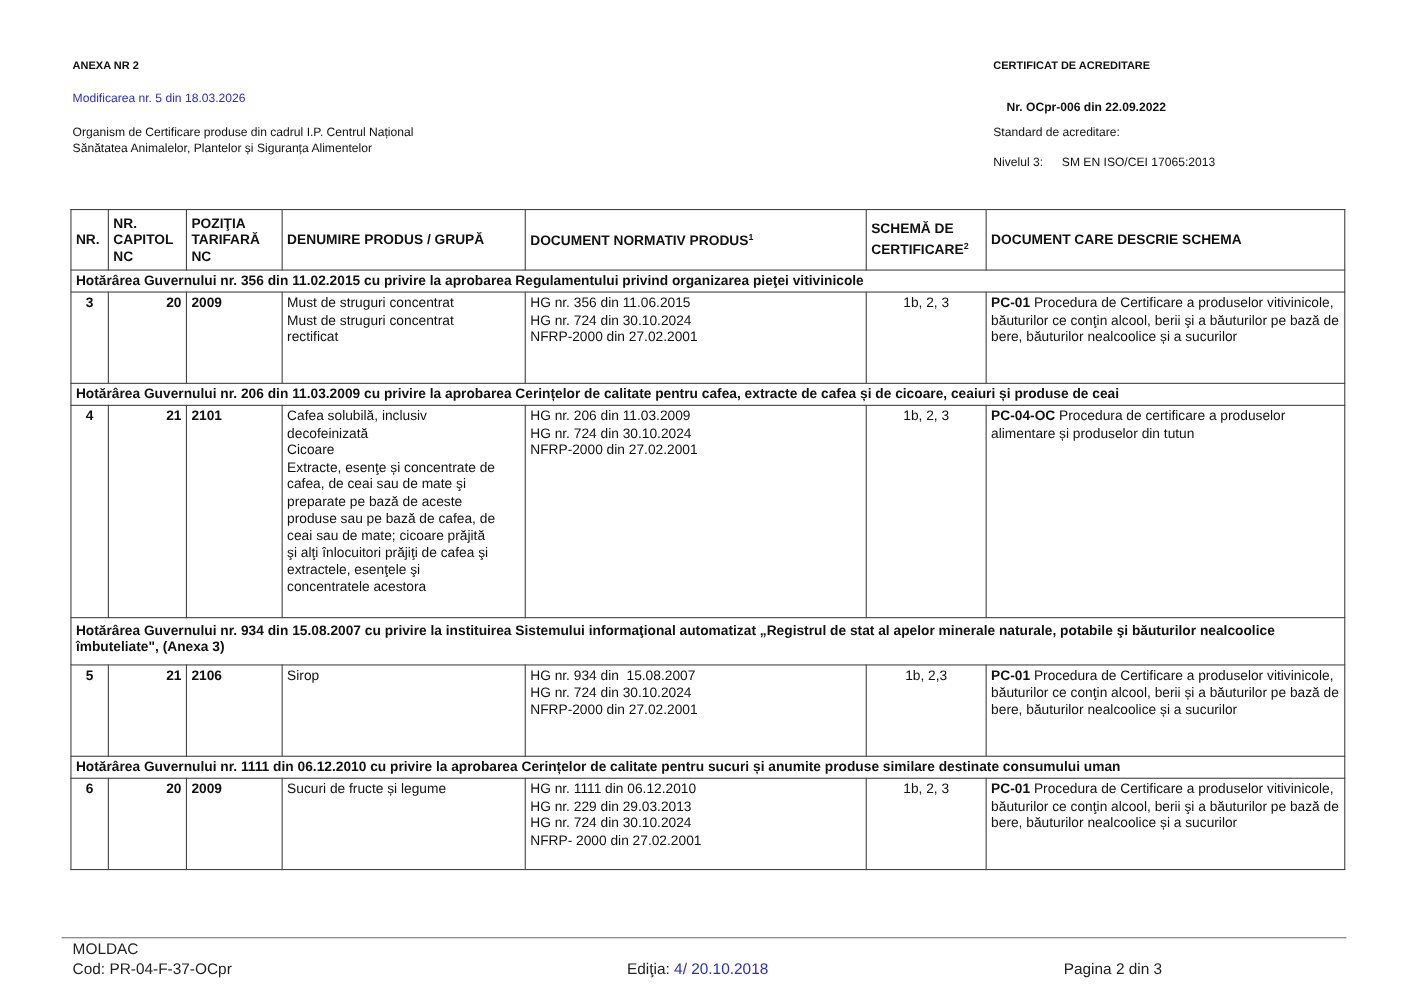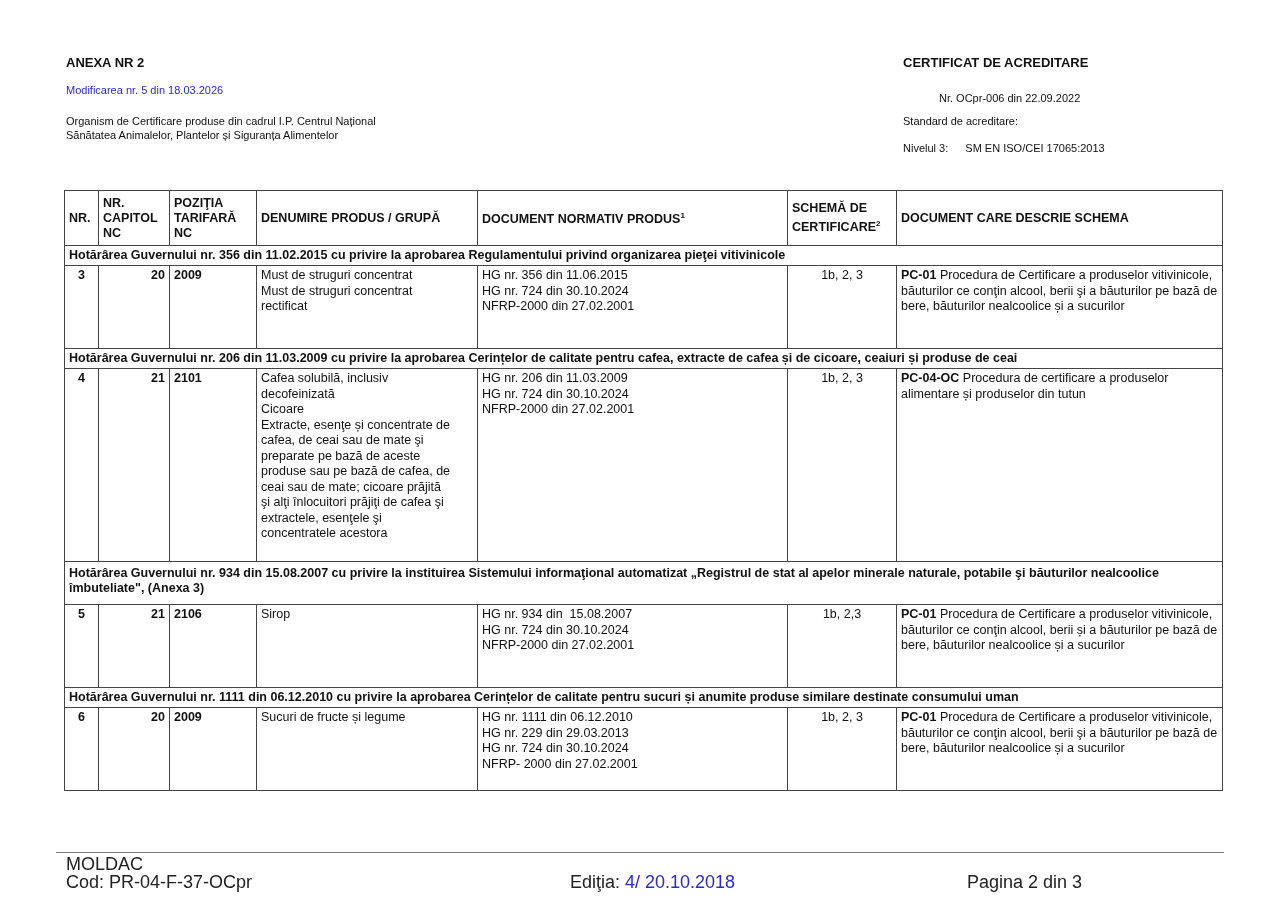--- a/index.html
+++ b/index.html
@@ -1,49 +1,49 @@
 <!DOCTYPE html>
 <html><head>
 <meta charset="utf-8">
 <style>
   html, body { margin: 0; padding: 0; background: #ffffff; }
   body { width: 1280px; height: 905px; position: relative; overflow: hidden;
          font-family: "Liberation Sans", sans-serif; color: #111; }
   .abs { position: absolute; }
-  .hdr-bold { font-weight: bold; font-size: 13px; }
+  .hdr-bold { font-weight: bold; font-size: 10px; }
   .hdr-txt { font-size: 11px; line-height: 14px; }
   .blue { color: #2a2ad0; }
 
   table.main { position: absolute; left: 64px; top: 190px; width: 1158px;
     border-collapse: collapse; table-layout: fixed; font-size: 12.5px; }
   table.main td, table.main th { border: 1.5px solid #444; vertical-align: top; padding: 2px 4px; }
   table.main th { font-weight: bold; font-size: 12.5px; text-align: left; vertical-align: middle; line-height: 15px; }
   .c-nr { text-align: center; font-weight: bold; }
   .c-cap { text-align: right; font-weight: bold; }
   .c-poz { text-align: left; font-weight: bold; }
   .c-sch { text-align: center; }
   .section td { font-weight: bold; padding: 10px 4px 8px 4px; line-height: 15px; }
   .multiline div { line-height: 15.5px; }
   sup { font-size: 8px; }
 
   .footer-line { position: absolute; left: 56px; top: 852px; width: 1168px; height: 1px; background: #777; }
-  .foot { font-size: 18px; color: #222; }
+  .foot { font-size: 14px; color: #222; }
 </style>
 </head>
 <body>
 
 <div class="abs hdr-bold" style="left:66px; top:55px;">ANEXA NR  2</div>
 <div class="abs hdr-txt blue" style="left:66px; top:83px;">Modificarea nr. 5 din 18.03.2026</div>
 <div class="abs hdr-txt" style="left:66px; top:114px;">
   <div>Organism de Certificare produse din cadrul I.P. Centrul Național</div>
   <div>Sănătatea Animalelor, Plantelor și Siguranța Alimentelor</div>
 </div>
 
 <div class="abs hdr-bold" style="left:903px; top:55px;">CERTIFICAT DE ACREDITARE</div>
-<div class="abs hdr-txt" style="left:939px; top:91px;">Nr. OCpr-006 din 22.09.2022</div>
+<div class="abs hdr-txt" style="left:915px; top:91px;font-weight:bold;">Nr. OCpr-006 din 22.09.2022</div>
 <div class="abs hdr-txt" style="left:903px; top:114px;">Standard de acreditare:</div>
 <div class="abs hdr-txt" style="left:903px; top:141px;">
   <span>Nivelul 3:</span>
   <span style="margin-left:14px;">SM EN ISO/CEI 17065:2013</span>
 </div>
 
 <table class="main">
   <colgroup>
     <col style="width:34px">
       <col style="width:71px">

